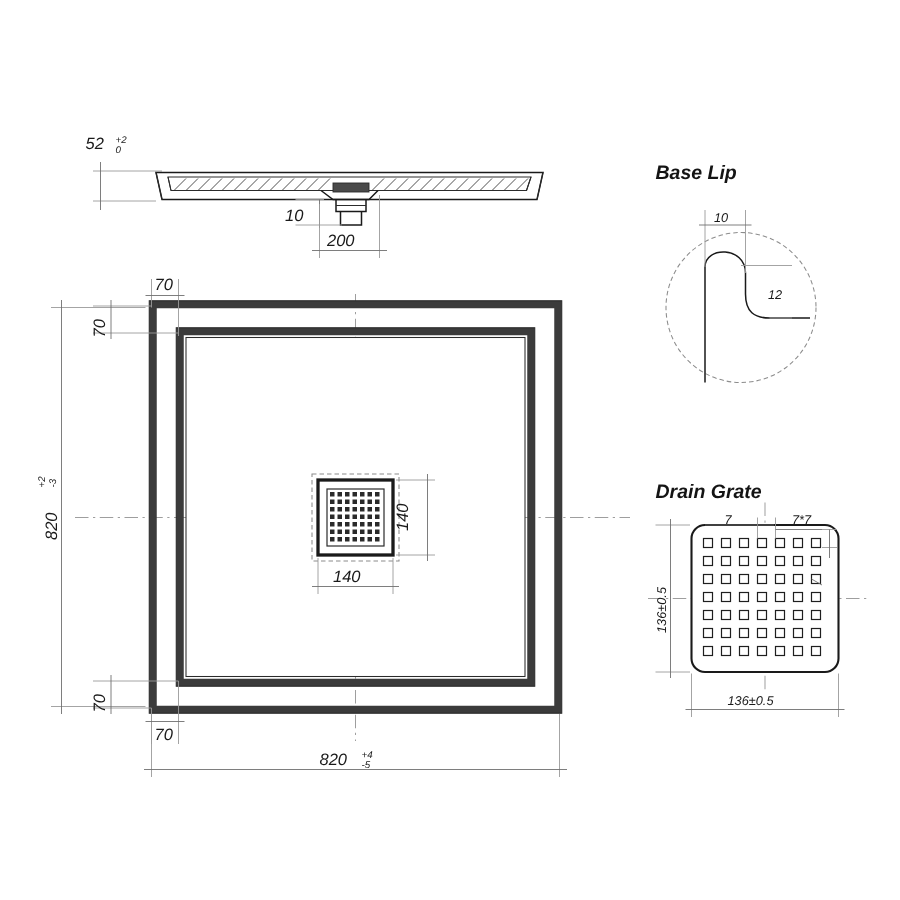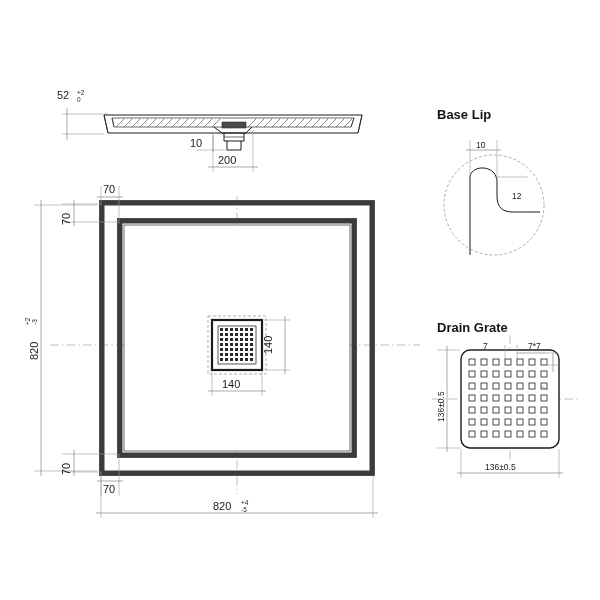--- a/index.html
+++ b/index.html
@@ -1,18 +1,18 @@
 <!DOCTYPE html>
 <html><head>
 <meta charset="utf-8">
 <style>
   html,body{margin:0;padding:0;background:#ffffff;}
   body{width:600px;height:600px;overflow:hidden;
        font-family:"Liberation Sans", sans-serif;color:#1a1a1a;}
-  #stage{position:relative;width:600px;height:504px;}
+  #stage{position:relative;width:600px;height:504px;font-style:italic;}
   svg#dwg{position:absolute;left:0;top:0;width:600px;height:600px;display:block;}
   .ttl{font-weight:bold;font-size:13px;fill:#141414;font-family:"Liberation Sans",sans-serif;}
   .dim{font-size:11px;fill:#1a1a1a;font-family:"Liberation Sans",sans-serif;}
   .dimsm{font-size:8.5px;fill:#1a1a1a;font-family:"Liberation Sans",sans-serif;}
   .tol{font-size:6.5px;fill:#1a1a1a;font-family:"Liberation Sans",sans-serif;}
   .ext{stroke:#9a9a9a;stroke-width:.6;fill:none;}
   .dimline{stroke:#6f6f6f;stroke-width:.6;fill:none;}
   .obj{stroke:#1a1a1a;stroke-width:1;fill:none;}
   .objthin{stroke:#2b2b2b;stroke-width:.7;fill:none;}
   .heavy{stroke:#3b3b3b;stroke-width:5;fill:none;}

